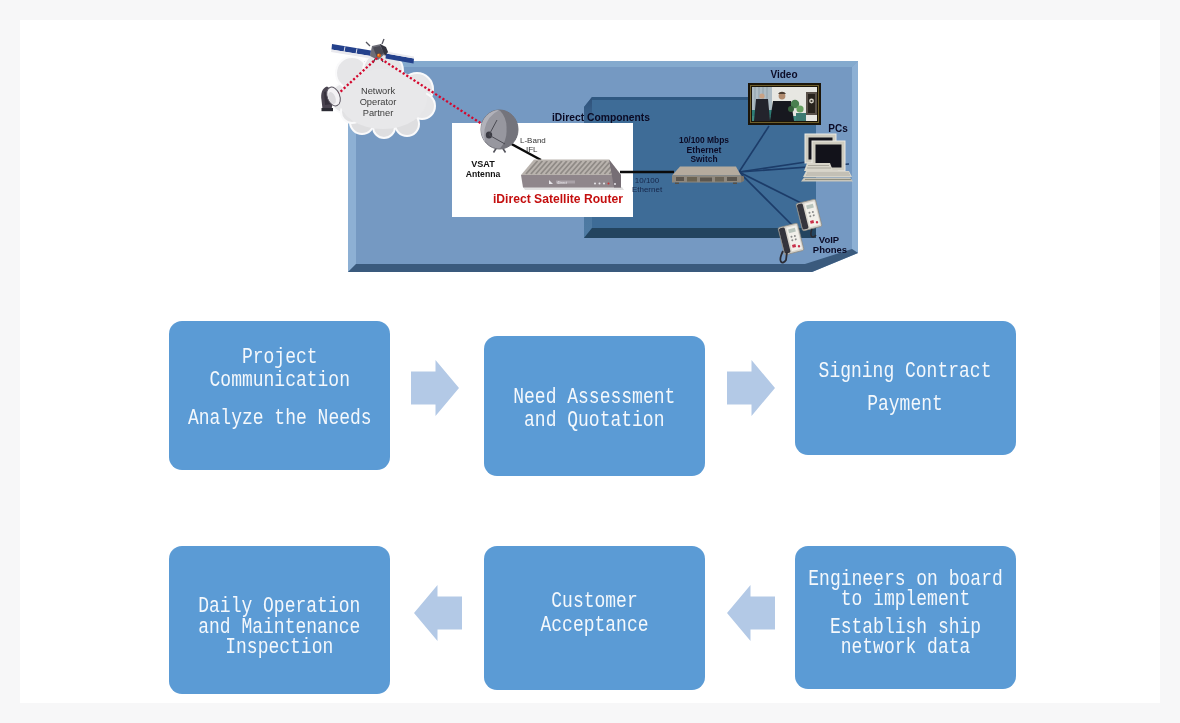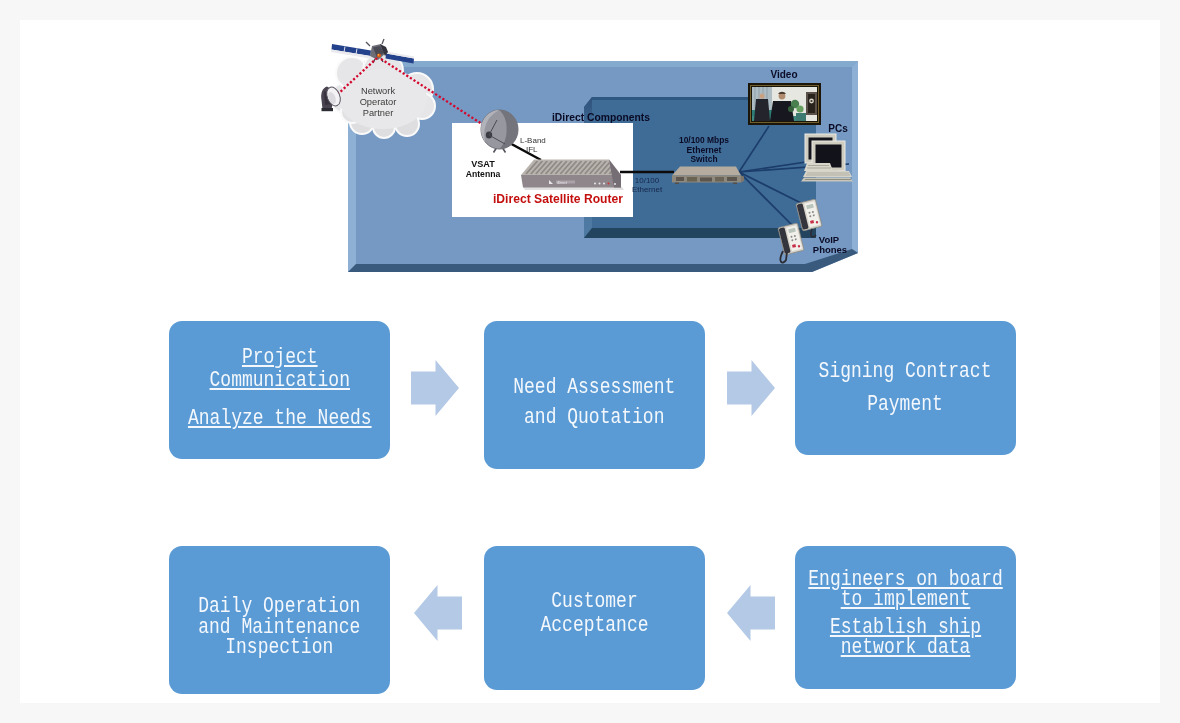--- a/index.html
+++ b/index.html
@@ -5,23 +5,23 @@
   html,body{margin:0;padding:0;}
   body{width:1180px;height:723px;background:#f7f7f8;position:relative;overflow:hidden;
        font-family:"Liberation Sans",sans-serif;}
   .panel{position:absolute;left:20px;top:20px;width:1140px;height:683px;background:#ffffff;}
   .fbox{position:absolute;width:221px;height:134px;background:#5b9bd5;border-radius:13px;
         display:flex;flex-direction:column;justify-content:center;align-items:center;
         text-align:center;color:#f4f8fc;font-family:"Liberation Mono",monospace;
         font-size:22.5px;line-height:23.5px;}
   .txt{transform:scaleX(0.8);white-space:nowrap;}
   .fbox p{margin:0;}
-  #b1{line-height:23.5px;padding-bottom:4px;text-decoration:underline;}
+  #b1{line-height:23.5px;padding-bottom:15px;}
   #b1 p + p{margin-top:14px;}
-  #b2{line-height:30px;padding-top:14px;}
+  #b2{line-height:23px;padding-top:6px;margin-top:15px;}
   #b3{line-height:23.5px;}
   #b3 p + p{margin-top:10px;}
   #b4{line-height:20.5px;padding-top:14px;}
   #b5{line-height:24px;padding-bottom:10px;}
   #b6{line-height:20.5px;padding-bottom:9px;}
   #b6 p + p{margin-top:7px;}
   .arrow{position:absolute;width:48px;height:56px;background:#b3c9e6;}
   .ar{clip-path:polygon(0 11.5px,24.5px 11.5px,24.5px 0,48px 28px,24.5px 56px,24.5px 44.5px,0 44.5px);}
   .al{clip-path:polygon(48px 11.5px,23.5px 11.5px,23.5px 0,0 28px,23.5px 56px,23.5px 44.5px,48px 44.5px);}
 </style>
@@ -250,21 +250,21 @@
 <div class="fbox" id="b4" style="left:169px;top:546px;">
     <div class="txt">
       <p>Daily Operation<br>and Maintenance<br>Inspection</p>
     </div>
   </div>
 <div class="fbox" id="b5" style="left:484px;top:546px;">
     <div class="txt">
       <p>Customer<br>Acceptance</p>
     </div>
   </div>
-<div class="fbox" id="b6" style="left:795px;top:546px;text-decoration:underline;">
+<div class="fbox" id="b6" style="left:795px;top:546px;">
     <div class="txt">
       <p>Engineers on board<br>to implement</p>
       <p>Establish ship<br>network data</p>
     </div>
   </div>
 <div class="arrow ar" style="left:411px;top:360px;"></div>
 <div class="arrow ar" style="left:727px;top:360px;"></div>
 <div class="arrow al" style="left:414px;top:585px;"></div>
 <div class="arrow al" style="left:727px;top:585px;"></div>
 

